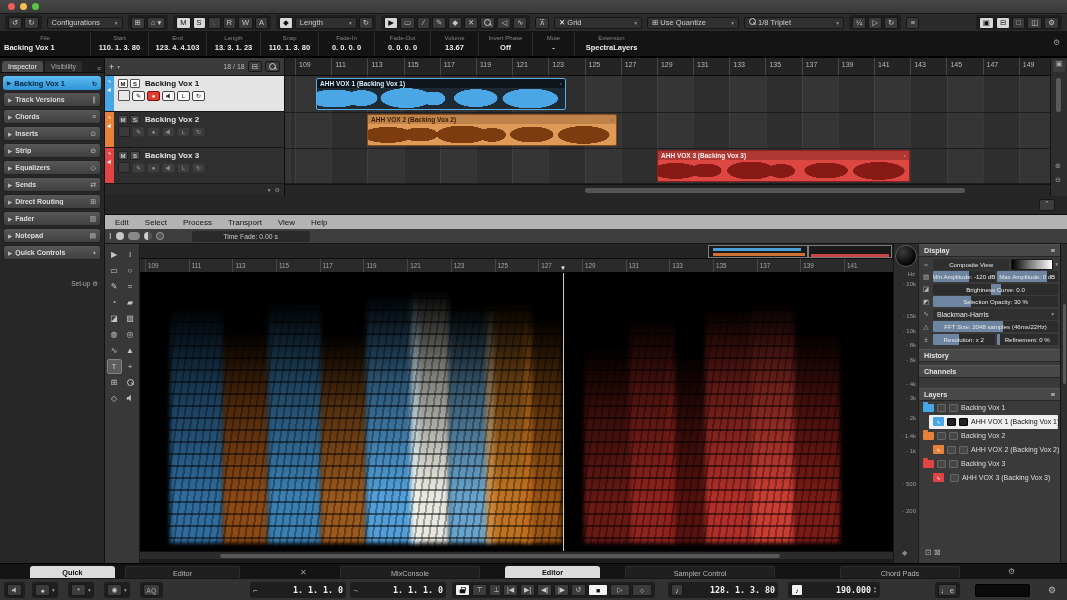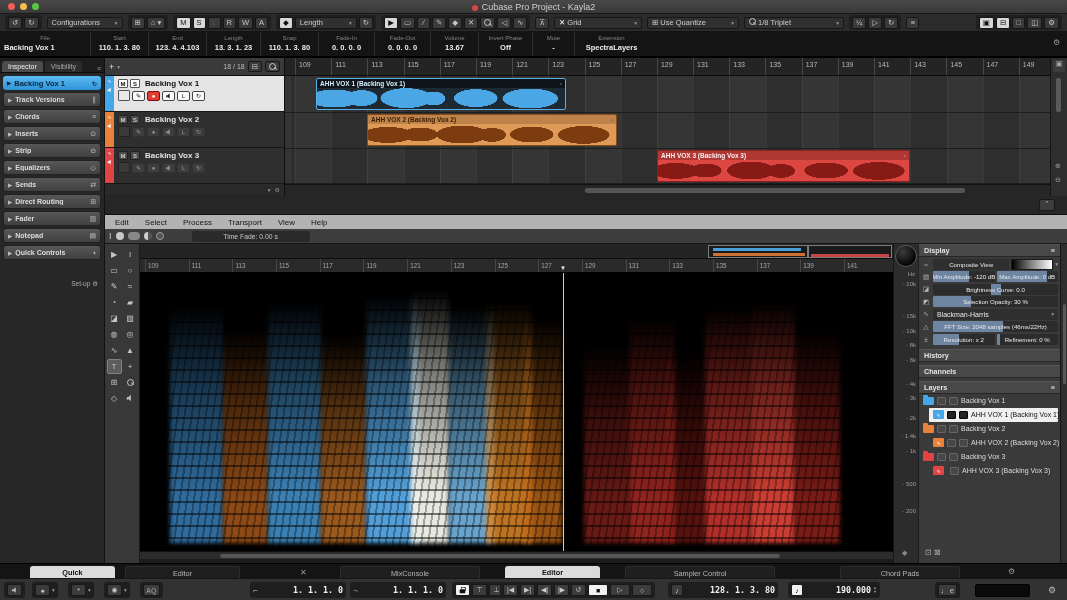--- a/index.html
+++ b/index.html
@@ -141,21 +141,20 @@
   .lockic::before{content:"";position:absolute;left:1px;top:0;width:5px;height:4px;border:1px solid currentColor;border-bottom:none;border-radius:3px 3px 0 0}
   .lockic::after{content:"";position:absolute;left:0;top:3px;width:7px;height:5px;background:currentColor;border-radius:1px}
 </style>
 </head>
 <body>
 
 <div class="a titlebar">
   <div class="a dot" style="left:8px;background:#f25e56"></div>
   <div class="a dot" style="left:20px;background:#f5bf4f"></div>
   <div class="a dot" style="left:32px;background:#58c843"></div>
-  <div class="a title"><span class="cicon"></span><span>Cubase Pro Project - Kayla2</span></div>
 </div>
 
 <div class="a toolbar">
   <div class="tg">
       <span class="tb">↺</span>
       <span class="tb">↻</span>
     </div>
   <div class="dd" style="width:76px">
       <span>Configurations</span>
       <span class="chev">▾</span>
@@ -668,21 +667,21 @@
           <div class="fill" style="width:5%"></div>
           <span class="drt">Refinement: 0 %</span>
         </div>
     </div>
     <div class="ph" style="margin-top:4px">
         <span>History</span>
       </div>
     <div class="ph" style="margin-top:3px">
         <span>Channels</span>
       </div>
-    <div class="ph" style="margin-top:3px">
+    <div class="ph" style="margin-top:10px">
         <span>Layers</span>
         <span>≡</span>
       </div>
     <div class="lr">
         <span class="fold" style="background:#45a7e8"></span>
         <span class="lms"></span>
         <span class="lms"></span>
         <span>Backing Vox 1</span>
       </div>
     <div class="lr sel" style="margin-left:10px">

